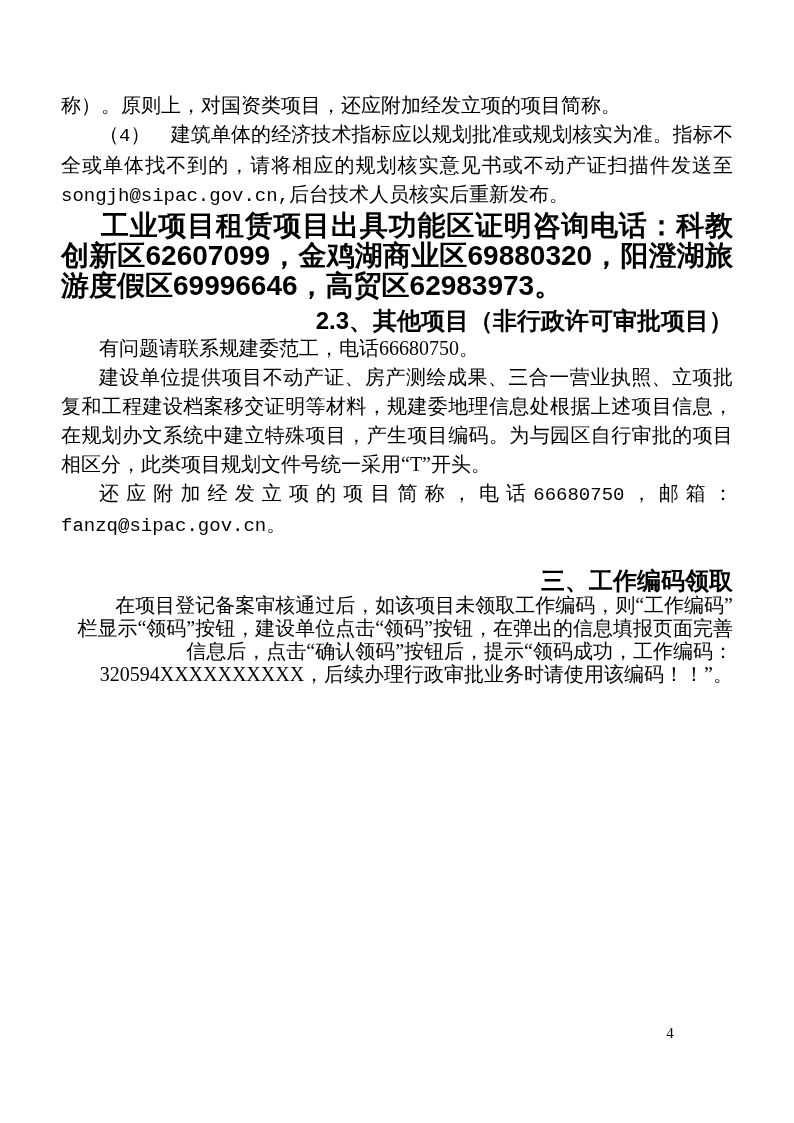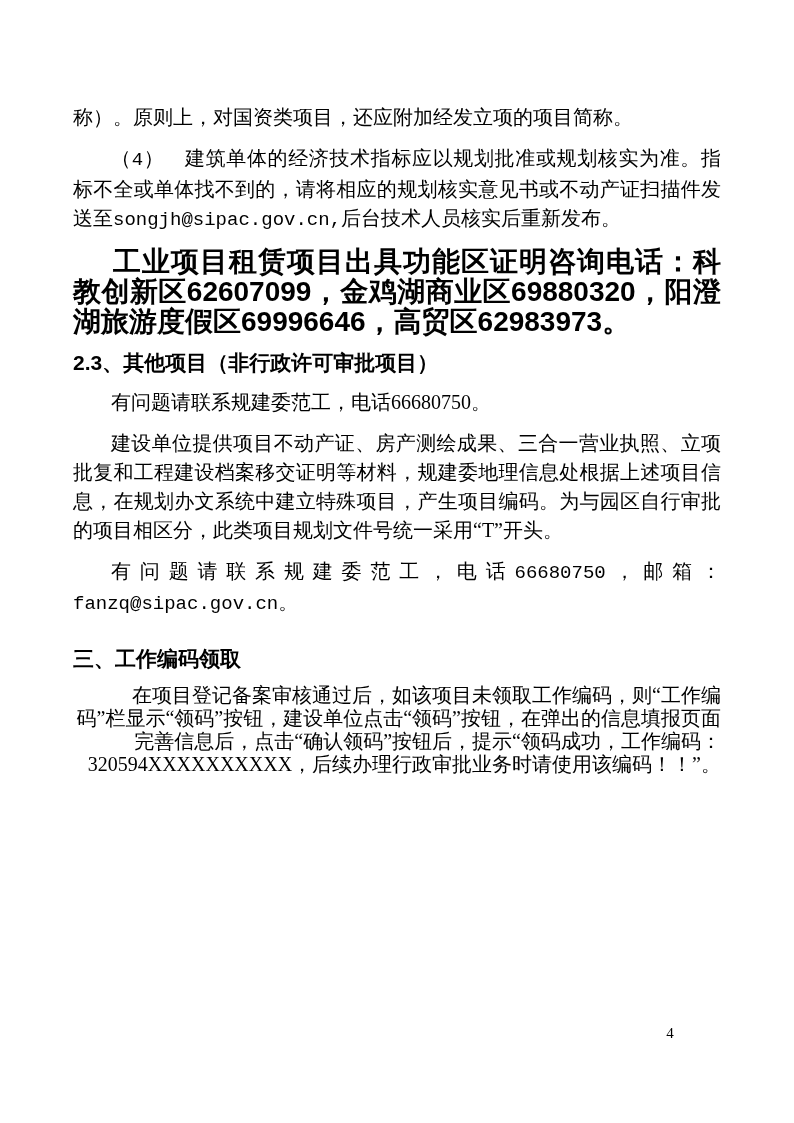--- a/index.html
+++ b/index.html
@@ -20,37 +20,37 @@
     position: absolute;
     left: 61px;
     top: 91px;
     width: 672px;
   }
   .block {
     font-size: 20px;
     line-height: 29px;
     text-align: justify;
     font-family: "Liberation Serif", "DejaVu Serif", serif;
-    margin: 12px;
+    margin: 0;
   }
   .indent { text-indent: 38px; }
   .bold {
     font-family: "Liberation Sans", "DejaVu Sans", sans-serif;
     font-weight: 700;
     font-size: 28px;
     line-height: 30px;
   }
   .bold.indent { text-indent: 40px; }
   .heading {
     font-family: "Liberation Sans", "DejaVu Sans", sans-serif;
     font-weight: 700;
-    font-size: 21px;
+    font-size: 24px;
     line-height: 27px;
     margin-top: 6px;
-    text-align: left;
+    text-align: right;
     text-indent: 0;
   }
   .gap-before { margin-top: 26px; }
   .tight {
     line-height: 23px;
     text-align: right;
   }
   .mono-latin .latin {
     font-family: "Liberation Mono", "DejaVu Sans Mono", monospace;
     font-size: 19px;
@@ -70,18 +70,18 @@
 <body>
 
 <div class="page">
   <div class="content">
       <div class="block body">称）。原则上，对国资类项目，还应附加经发立项的项目简称。</div>
       <div class="block body indent mono-latin"><span>（</span><span class="latin">4</span><span>）　建筑单体的经济技术指标应以规划批准或规划核实为准。指标不全或单体找不到的，请将相应的规划核实意见书或不动产证扫描件发送至</span><span class="latin">songjh@sipac.gov.cn,</span><span>后台技术人员核实后重新发布。</span></div>
       <div class="block bold indent">工业项目租赁项目出具功能区证明咨询电话：科教创新区62607099，金鸡湖商业区69880320，阳澄湖旅游度假区69996646，高贸区62983973。</div>
       <div class="block heading">2.3、其他项目（非行政许可审批项目）</div>
       <div class="block body indent">有问题请联系规建委范工，电话66680750。</div>
       <div class="block body indent">建设单位提供项目不动产证、房产测绘成果、三合一营业执照、立项批复和工程建设档案移交证明等材料，规建委地理信息处根据上述项目信息，在规划办文系统中建立特殊项目，产生项目编码。为与园区自行审批的项目相区分，此类项目规划文件号统一采用“T”开头。</div>
-      <div class="block body indent mono-latin"><span>有问题请联系规建委范工，电话</span><span class="latin">66680750</span><span>，邮箱：</span><span class="latin">fanzq@sipac.gov.cn</span><span>。</span></div>
+      <div class="block body indent mono-latin"><span>还应附加经发立项的项目简称，电话</span><span class="latin">66680750</span><span>，邮箱：</span><span class="latin">fanzq@sipac.gov.cn</span><span>。</span></div>
       <div class="block heading gap-before">三、工作编码领取</div>
       <div class="block body indent tight">在项目登记备案审核通过后，如该项目未领取工作编码，则“工作编码”栏显示“领码”按钮，建设单位点击“领码”按钮，在弹出的信息填报页面完善信息后，点击“确认领码”按钮后，提示“领码成功，工作编码：320594XXXXXXXXXX，后续办理行政审批业务时请使用该编码！！”。</div>
     </div>
   <div class="page-number">4</div>
 </div>
 
 </body></html>

